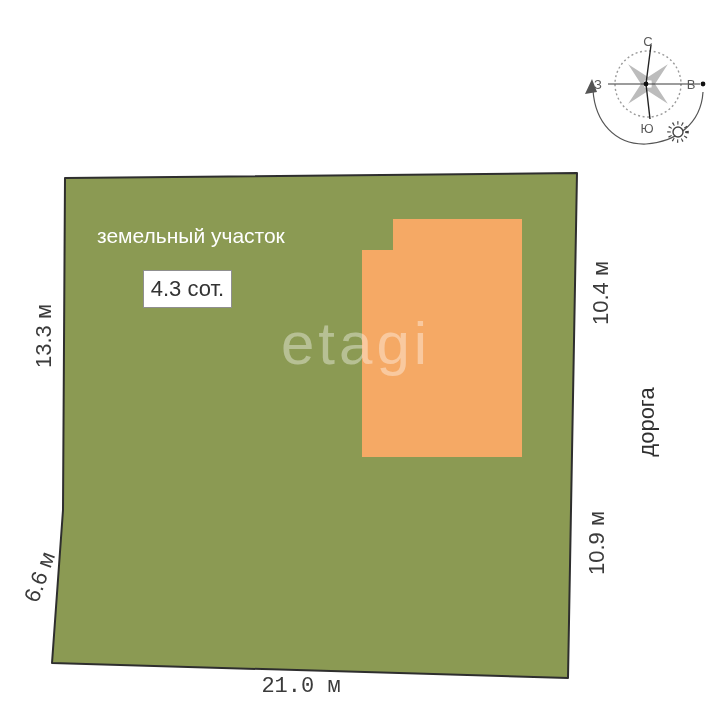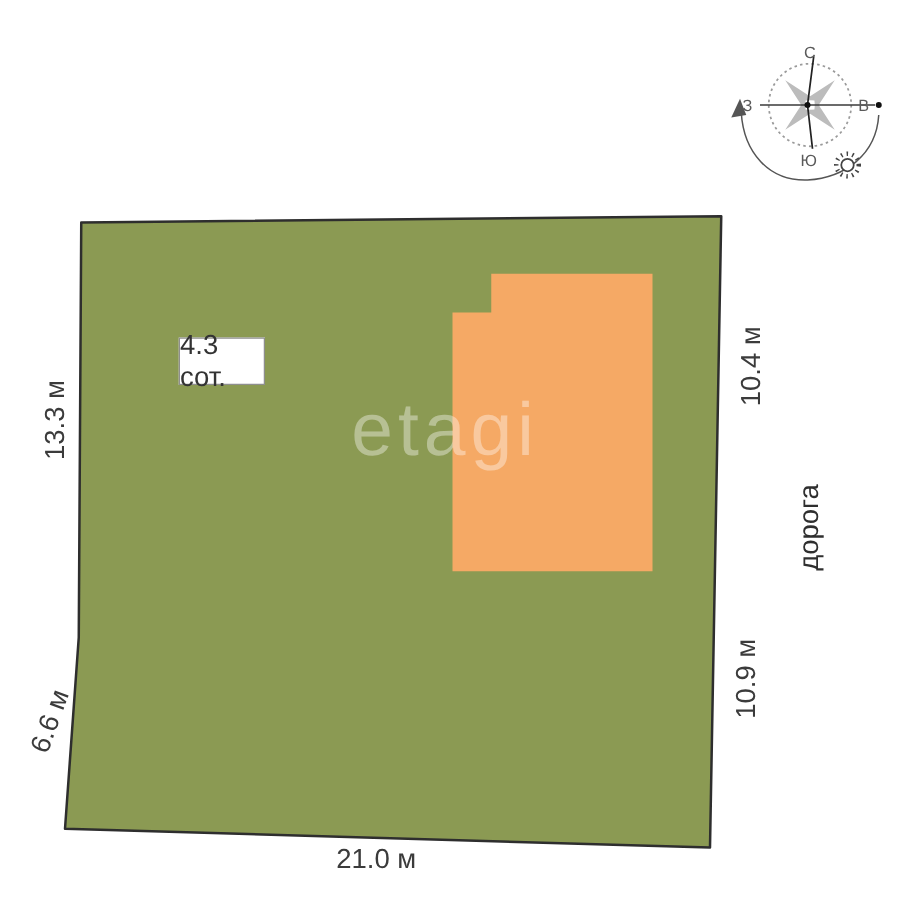--- a/index.html
+++ b/index.html
@@ -21,21 +21,21 @@
   .sun-core{fill:#fff;stroke:#444;stroke-width:1.4;}
   .cdir{font-family:"Liberation Sans",sans-serif;font-size:13px;fill:#5a5a5a;text-anchor:middle;}
 
   .dim{position:absolute;font-size:22px;color:#3b3b3b;white-space:nowrap;}
   .dim-h{width:160px;text-align:center;}
   .vdim{position:absolute;width:140px;text-align:center;font-size:22px;color:#3b3b3b;
         transform:translate(-50%,-50%) rotate(-90deg);white-space:nowrap;}
   .vdim.tilt{transform:translate(-50%,-50%) rotate(-70deg);}
 
   .plot-label{position:absolute;left:97px;top:224px;font-size:21px;color:#ffffff;white-space:nowrap;}
-  .area-badge{position:absolute;left:143px;top:270px;width:69px;height:38px;background:#ffffff;
+  .area-badge{position:absolute;left:143px;top:270px;width:89px;height:38px;background:#ffffff;
               border:1px solid #8f8f8f;display:flex;align-items:center;justify-content:center;
               font-size:22px;color:#333333;box-sizing:border-box;}
   .watermark{position:absolute;left:281px;top:314px;font-size:60px;font-weight:normal;
              color:rgba(255,255,255,0.38);letter-spacing:4px;line-height:1;}
 </style>
 </head>
 <body>
 
 <div class="stage">
 
@@ -68,25 +68,26 @@
         <circle class="sun-core" cx="678" cy="132" r="5"></circle>
       </g>
 
       <text class="cdir" x="648" y="46">С</text>
       <text class="cdir" x="647" y="133">Ю</text>
       <text class="cdir" x="598" y="89">З</text>
       <text class="cdir" x="691" y="89">В</text>
     </g>
   </svg>
 
-  <div class="dim dim-h" style="left:221px;top:674px;">21.0 м</div>
+  <div class="dim dim-h" style="left:221px;top:674px;font-family:Liberation Mono, monospace;">21.0 м</div>
   <div class="vdim" style="left:44px;top:336px;">13.3 м</div>
   <div class="vdim tilt" style="left:40px;top:577px;">6.6 м</div>
   <div class="vdim" style="left:601px;top:293px;">10.4 м</div>
   <div class="vdim" style="left:597px;top:543px;">10.9 м</div>
 
   <div class="vdim" style="left:647px;top:422px;color:#2f2f2f;">дорога</div>
 
+  <div class="plot-label">земельный участок</div>
   <div class="area-badge">4.3 сот.</div>
 
   <div class="watermark">etagi</div>
 
 </div>
 
 </body></html>

